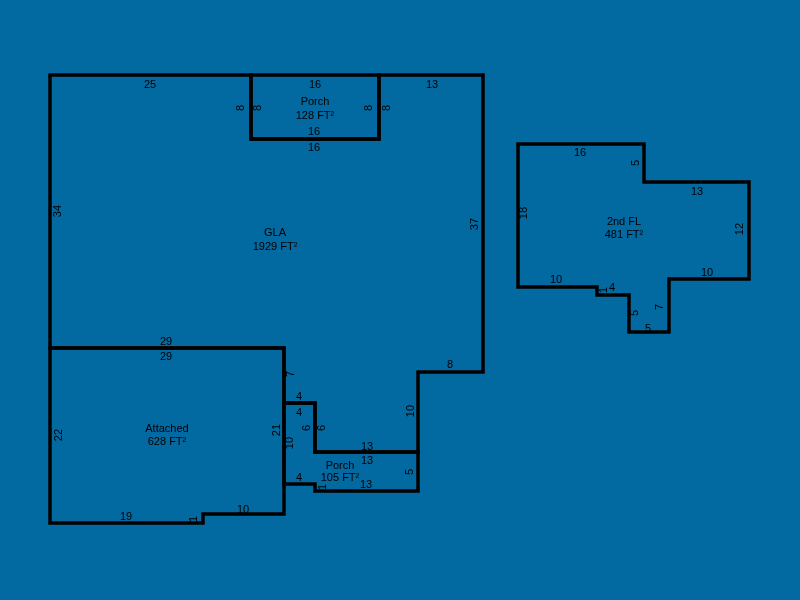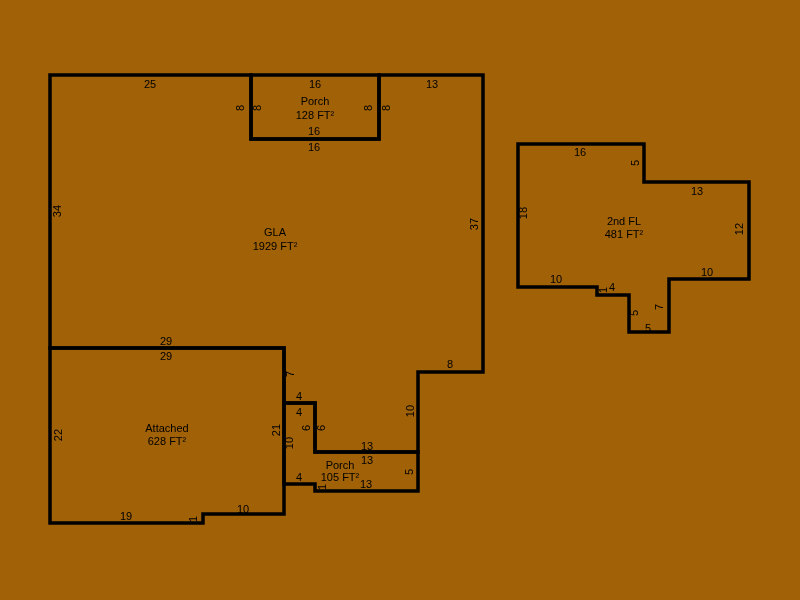--- a/index.html
+++ b/index.html
@@ -4,21 +4,21 @@
 <style>
   html, body {
     margin: 0;
     padding: 0;
     background: #ffffff;
   }
   .canvas {
     position: relative;
     width: 800px;
     height: 600px;
-    background: #a16207;
+    background: #0369a1;
     overflow: hidden;
   }
   svg { display: block; }
   .outline {
     fill: none;
     stroke: #000000;
     stroke-width: 3.5;
     stroke-linejoin: miter;
     stroke-linecap: square;
   }

